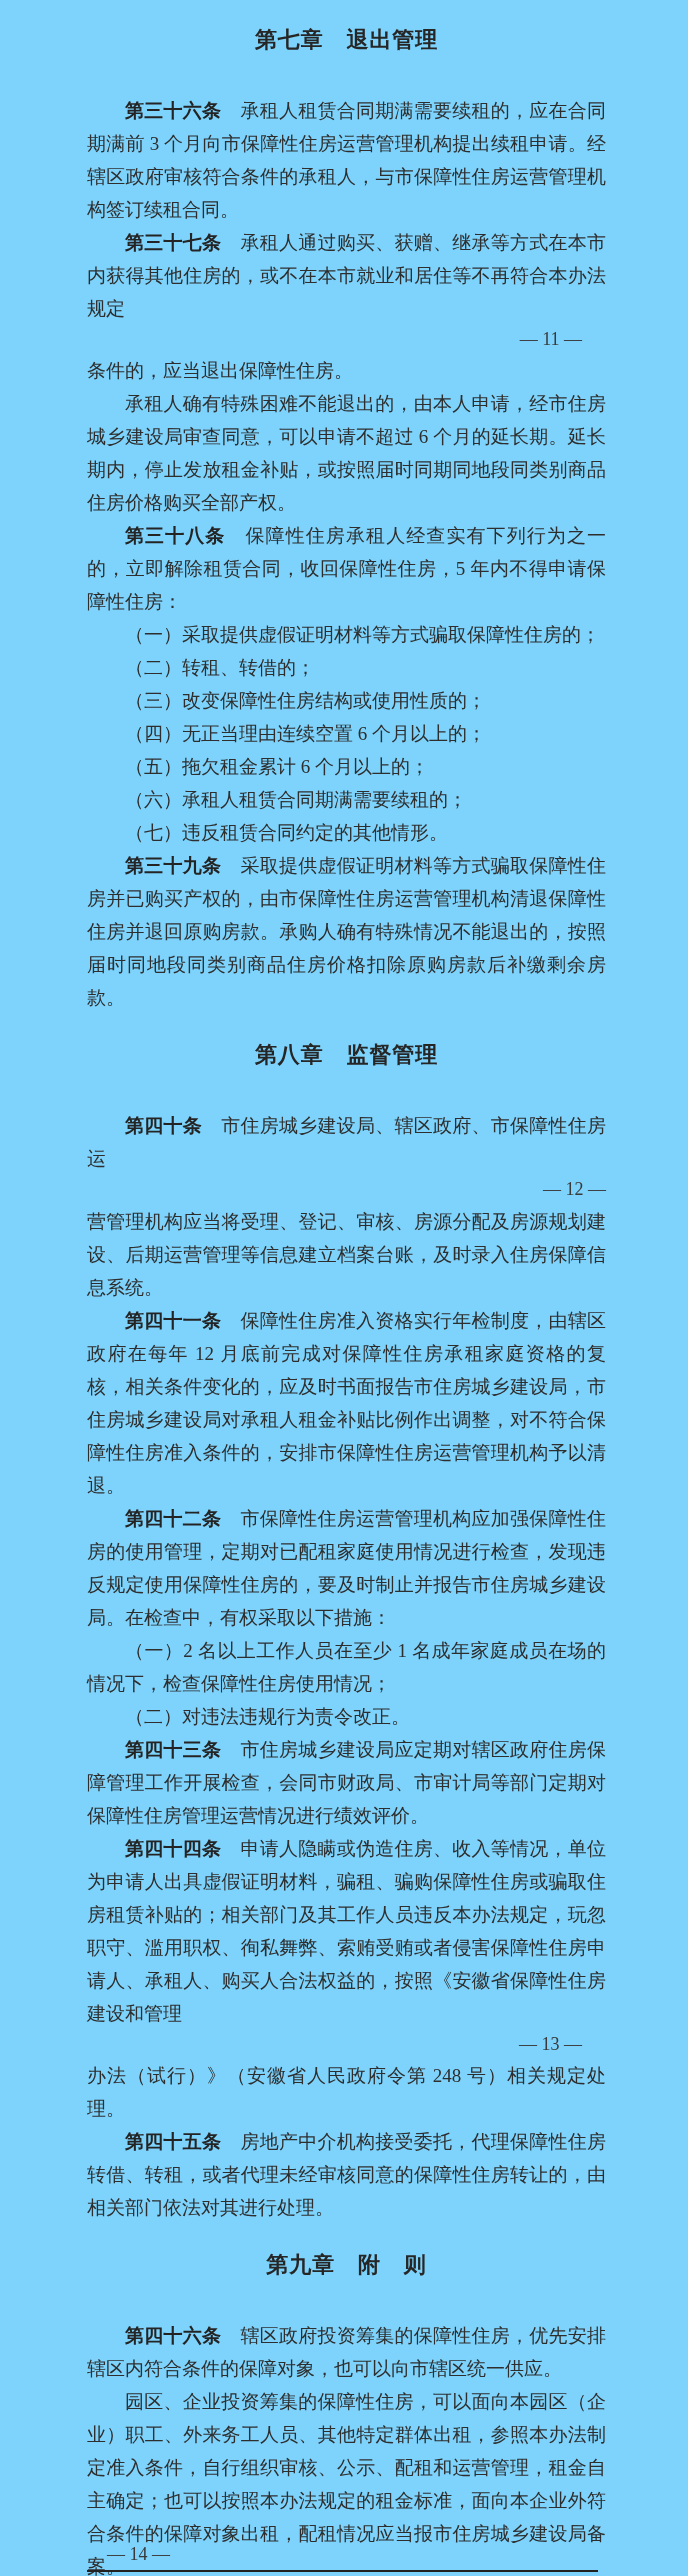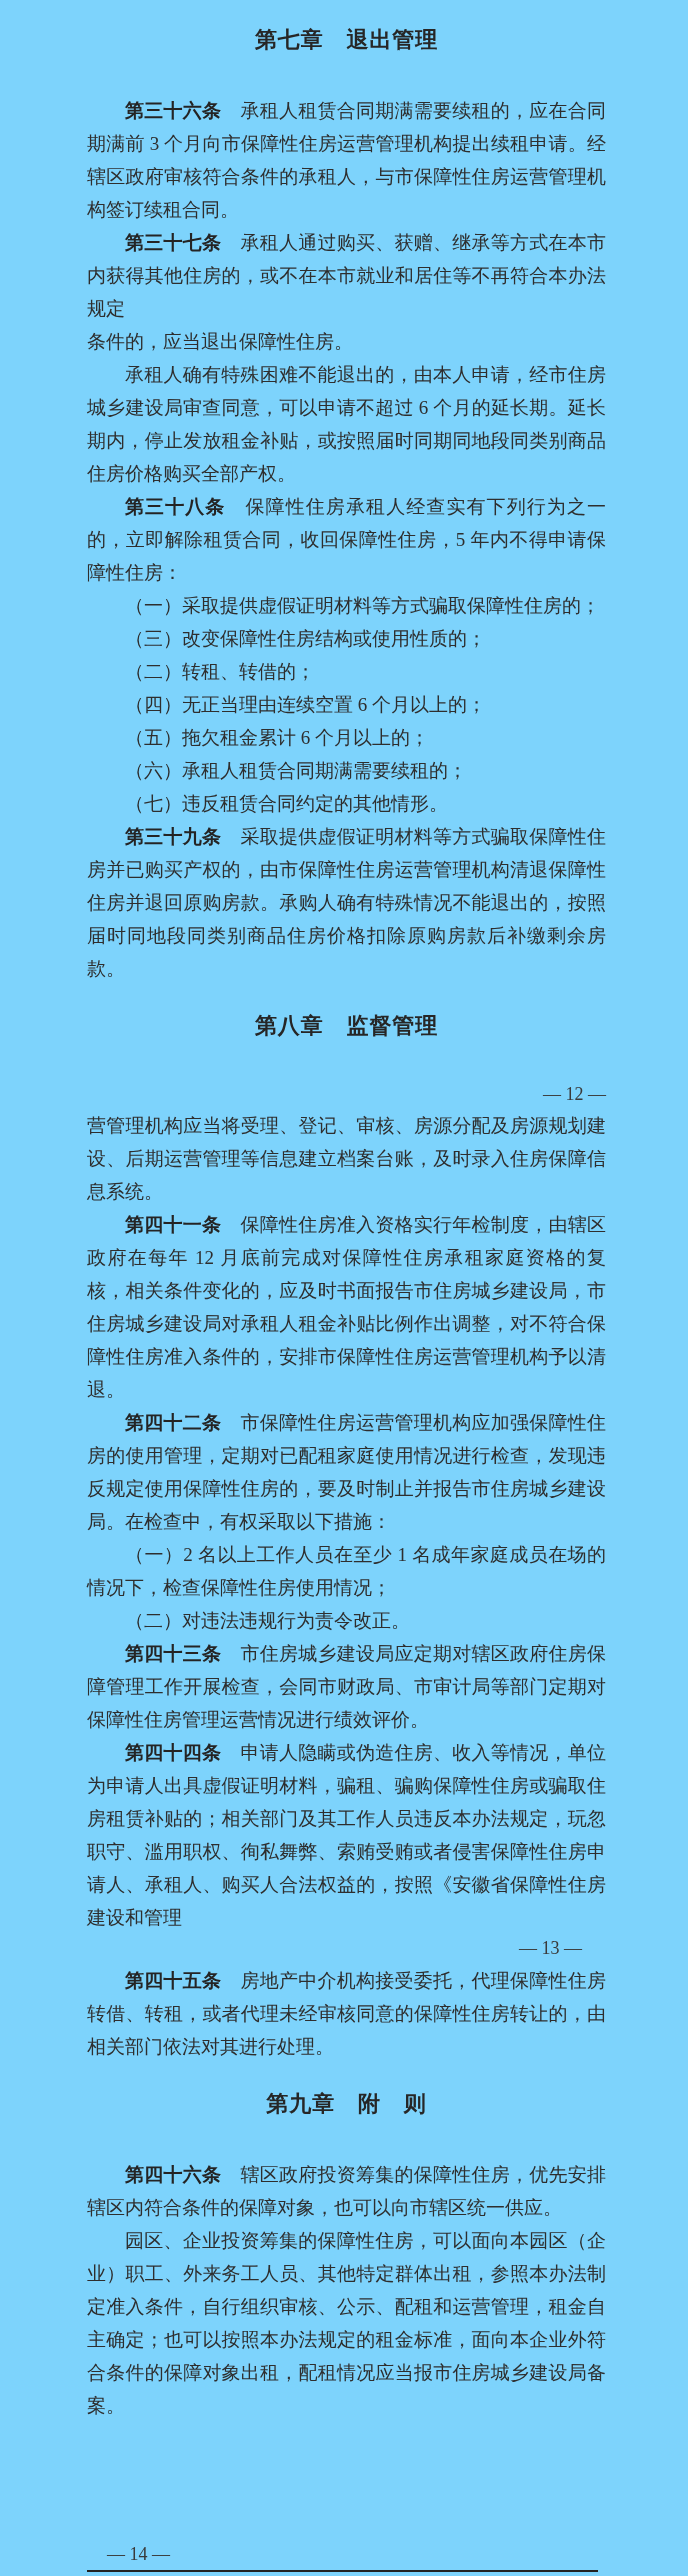--- a/index.html
+++ b/index.html
@@ -80,41 +80,44 @@
   }
 </style>
 </head>
 <body>
 
 <div class="page">
   <div class="content" id="doc-content">
       <div class="chapter">第七章　退出管理</div>
       <p class="para"><b class="lead">第三十六条</b><span>　承租人租赁合同期满需要续租的，应在合同期满前 3 个月向市保障性住房运营管理机构提出续租申请。经辖区政府审核符合条件的承租人，与市保障性住房运营管理机构签订续租合同。</span></p>
       <p class="para"><b class="lead">第三十七条</b><span>　承租人通过购买、获赠、继承等方式在本市内获得其他住房的，或不在本市就业和居住等不再符合本办法规定</span></p>
+      <div class="pagenum right">— 11 —</div>
       <p class="para cont">条件的，应当退出保障性住房。</p>
       <p class="para">承租人确有特殊困难不能退出的，由本人申请，经市住房城乡建设局审查同意，可以申请不超过 6 个月的延长期。延长期内，停止发放租金补贴，或按照届时同期同地段同类别商品住房价格购买全部产权。</p>
       <p class="para"><b class="lead">第三十八条</b><span>　保障性住房承租人经查实有下列行为之一的，立即解除租赁合同，收回保障性住房，5 年内不得申请保障性住房：</span></p>
       <p class="para">（一）采取提供虚假证明材料等方式骗取保障性住房的；</p>
+      <p class="para">（二）转租、转借的；</p>
       <p class="para">（三）改变保障性住房结构或使用性质的；</p>
-      <p class="para">（二）转租、转借的；</p>
       <p class="para">（四）无正当理由连续空置 6 个月以上的；</p>
       <p class="para">（五）拖欠租金累计 6 个月以上的；</p>
       <p class="para">（六）承租人租赁合同期满需要续租的；</p>
       <p class="para">（七）违反租赁合同约定的其他情形。</p>
       <p class="para"><b class="lead">第三十九条</b><span>　采取提供虚假证明材料等方式骗取保障性住房并已购买产权的，由市保障性住房运营管理机构清退保障性住房并退回原购房款。承购人确有特殊情况不能退出的，按照届时同地段同类别商品住房价格扣除原购房款后补缴剩余房款。</span></p>
       <div class="chapter">第八章　监督管理</div>
+      <p class="para"><b class="lead">第四十条</b><span>　市住房城乡建设局、辖区政府、市保障性住房运</span></p>
       <div class="pagenum left">— 12 —</div>
       <p class="para cont">营管理机构应当将受理、登记、审核、房源分配及房源规划建设、后期运营管理等信息建立档案台账，及时录入住房保障信息系统。</p>
       <p class="para"><b class="lead">第四十一条</b><span>　保障性住房准入资格实行年检制度，由辖区政府在每年 12 月底前完成对保障性住房承租家庭资格的复核，相关条件变化的，应及时书面报告市住房城乡建设局，市住房城乡建设局对承租人租金补贴比例作出调整，对不符合保障性住房准入条件的，安排市保障性住房运营管理机构予以清退。</span></p>
       <p class="para"><b class="lead">第四十二条</b><span>　市保障性住房运营管理机构应加强保障性住房的使用管理，定期对已配租家庭使用情况进行检查，发现违反规定使用保障性住房的，要及时制止并报告市住房城乡建设局。在检查中，有权采取以下措施：</span></p>
       <p class="para">（一）2 名以上工作人员在至少 1 名成年家庭成员在场的情况下，检查保障性住房使用情况；</p>
       <p class="para">（二）对违法违规行为责令改正。</p>
       <p class="para"><b class="lead">第四十三条</b><span>　市住房城乡建设局应定期对辖区政府住房保障管理工作开展检查，会同市财政局、市审计局等部门定期对保障性住房管理运营情况进行绩效评价。</span></p>
       <p class="para"><b class="lead">第四十四条</b><span>　申请人隐瞒或伪造住房、收入等情况，单位为申请人出具虚假证明材料，骗租、骗购保障性住房或骗取住房租赁补贴的；相关部门及其工作人员违反本办法规定，玩忽职守、滥用职权、徇私舞弊、索贿受贿或者侵害保障性住房申请人、承租人、购买人合法权益的，按照《安徽省保障性住房建设和管理</span></p>
       <div class="pagenum right">— 13 —</div>
+      <p class="para cont">办法（试行）》（安徽省人民政府令第 248 号）相关规定处理。</p>
       <p class="para"><b class="lead">第四十五条</b><span>　房地产中介机构接受委托，代理保障性住房转借、转租，或者代理未经审核同意的保障性住房转让的，由相关部门依法对其进行处理。</span></p>
       <div class="chapter">第九章　附　则</div>
       <p class="para"><b class="lead">第四十六条</b><span>　辖区政府投资筹集的保障性住房，优先安排辖区内符合条件的保障对象，也可以向市辖区统一供应。</span></p>
       <p class="para">园区、企业投资筹集的保障性住房，可以面向本园区（企业）职工、外来务工人员、其他特定群体出租，参照本办法制定准入条件，自行组织审核、公示、配租和运营管理，租金自主确定；也可以按照本办法规定的租金标准，面向本企业外符合条件的保障对象出租，配租情况应当报市住房城乡建设局备案。</p>
     </div>
   <div class="footer-pagenum">— 14 —</div>
   <div class="bottom-rule"></div>
 </div>
 
 

